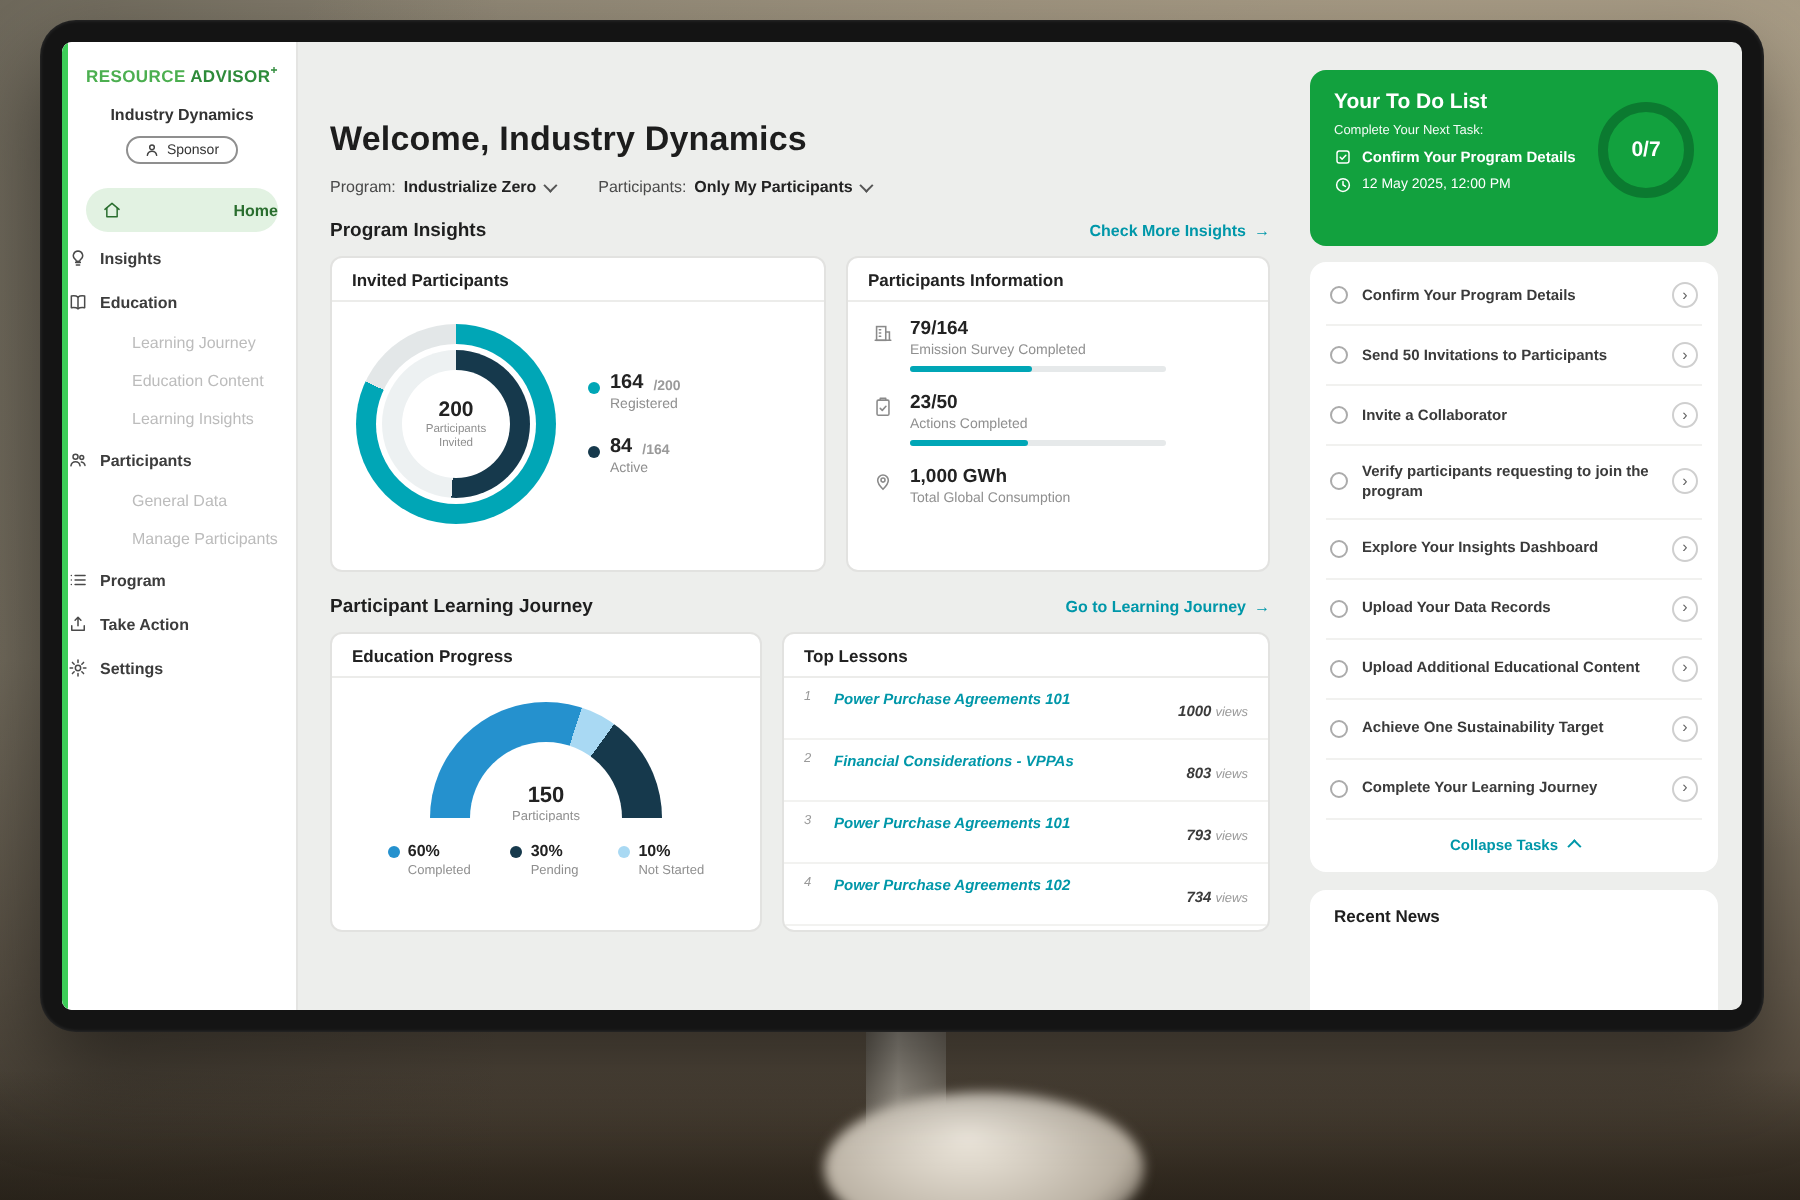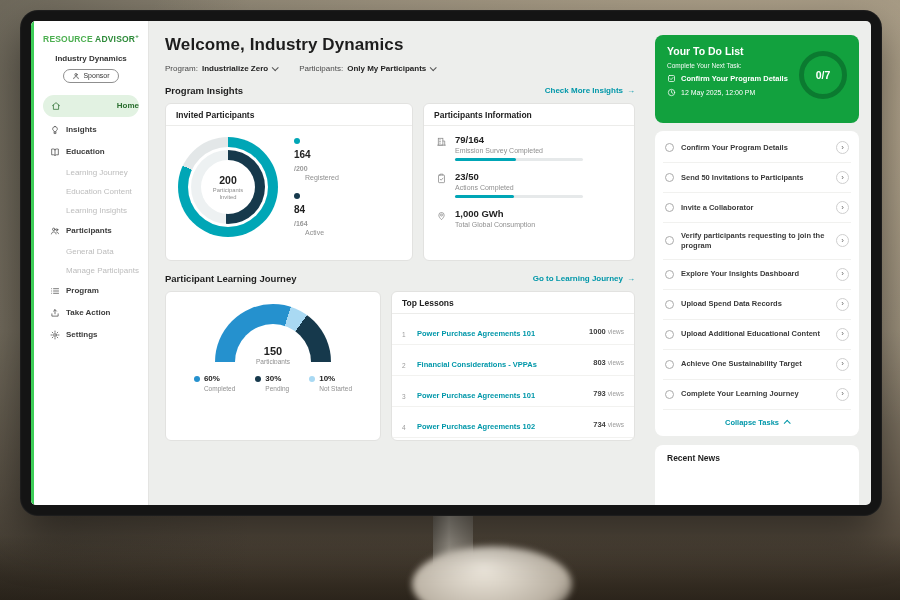--- a/index.html
+++ b/index.html
@@ -34,30 +34,30 @@
   .sidebar { width:118px; flex:none; background:#fff; border-left:3px solid #3DCD58;
     border-right:1px solid #E4E4E2; padding-top:12px; }
   .logo { text-align:center; font-weight:700; font-size:8.5px; letter-spacing:.2px; }
   .logo .lg1 { color:#4CAF50; }
   .logo .lg2 { color:#2E8B3A; }
   .logo sup { color:#2E8B3A; font-size:6px; }
   .org { text-align:center; font-size:8px; font-weight:700; color:#333; margin-top:10px; }
   .badge { display:flex; align-items:center; gap:3px; width:max-content; margin:6px auto 0;
     border:1px solid #8f8f8f; border-radius:10px; padding:2px 8px; font-size:7px; color:#333; }
   nav { margin-top:12px; }
-  .nav-item { display:flex; align-items:center; gap:6px; height:22px; padding-left:16px;
+  .nav-item { display:flex; align-items:center; gap:6px; height:22px; 
     font-size:8px; font-weight:600; color:#3c3c3c; }
   .nav-item svg { flex:none; color:#4a4a4a; }
   .nav-item.sub { height:19px; padding-left:32px; font-weight:400; color:#BCBCBC; }
   .nav-item.active { background:#E2F2E2; border-radius:11px; margin:0 9px 2px; padding-left:8px;
     color:#2A6E2F;justify-content:space-between; }
   .nav-item.active svg { color:#2A6E2F; }
 
   
-  .main { flex:1; padding:14px 14px 0 16px; }
+  .main { flex:1; padding:14px 14px 0 16px;margin-top:25px; }
   h1 { font-size:17px; font-weight:700; color:#1d1d1d; letter-spacing:.1px; }
   .filters { display:flex; gap:22px; margin-top:9px; }
   .filter { display:flex; align-items:center; gap:4px; font-size:8px; color:#4a4a4a; }
   .filter .fvalue { font-weight:700; color:#222; }
   .caret { width:5px; height:5px; border-right:1.2px solid #555; border-bottom:1.2px solid #555;
     transform:rotate(45deg) translateY(-1px); }
   .sec-head { display:flex; align-items:center; justify-content:space-between; margin:12px 0 7px; }
   .sec-title { font-size:9.5px; font-weight:700; color:#1e1e1e; }
   .sec-link { font-size:8px; font-weight:700; color:#0097A9; display:flex; gap:4px; align-items:center; text-decoration:none; }
   .row { display:flex; gap:10px; }
@@ -71,21 +71,21 @@
   .donut { width:100px; height:100px; position:relative; flex:none; }
   .donut .ring { position:absolute; border-radius:50%; }
   .r-outer { inset:0; }
   .r-gap { inset:10px; background:#fff; }
   .r-inner { inset:13px; }
   .hole { position:absolute; inset:23px; border-radius:50%; background:#fff;
     display:flex; flex-direction:column; align-items:center; justify-content:center; text-align:center; }
   .hole .hv { font-size:10.5px; font-weight:700; color:#222; }
   .hole .hl { font-size:5.8px; color:#8f8f8f; width:44px; line-height:1.15; margin-top:1px; }
   .legend { display:flex; flex-direction:column; gap:12px; }
-  .leg-top { display:flex; align-items:flex-start; gap:5px;flex-direction:column; }
+  .leg-top { display:flex; align-items:flex-end; gap:5px; }
   .dot { width:6px; height:6px; border-radius:50%; flex:none; }
   .dot.teal { background:#00A6B6; } .dot.navy { background:#16394C; }
   .dot.blue { background:#2591CE; } .dot.lightblue { background:#A9D9F3; }
   .leg .lv { font-size:10px; font-weight:700; color:#222; }
   .leg .lt { font-size:7px; color:#9a9a9a; font-weight:600; }
   .leg .ll { font-size:7px; color:#8f8f8f; margin:2px 0 0 11px; }
 
   
   .card.info { width:212px; height:158px; }
   .info-row { display:flex; gap:8px; padding:8px 12px 2px; }
@@ -104,21 +104,21 @@
   .gauge-center { position:absolute; left:0; right:0; bottom:-1px; text-align:center; }
   .gauge-center .gv { font-size:11px; font-weight:700; color:#222; }
   .gauge-center .gl { font-size:6.5px; color:#8f8f8f; margin-top:1px; }
   .gauge-legend { display:flex; justify-content:center; gap:20px; margin-top:10px; }
   .gl-item .top { display:flex; align-items:center; gap:4px; }
   .gl-item .pct { font-size:8px; font-weight:700; color:#222; }
   .gl-item .lab { font-size:6.5px; color:#8f8f8f; margin:2px 0 0 10px; }
 
   
   .card.lessons { width:244px; height:150px; }
-  .lesson { display:flex; align-items:flex-end; gap:7px; padding:6px 10px; border-bottom:1px solid #F2F2F0; }
+  .lesson { display:flex; align-items:flex-start; gap:7px; padding:6px 10px; border-bottom:1px solid #F2F2F0;font-style:italic; }
   .lesson:last-child { border-bottom:none; }
   .rank { font-size:6.5px; color:#9a9a9a; width:8px; flex:none; }
   .lname { flex:1; font-size:7.5px; font-weight:600; color:#0097A9; }
   .views-v { font-size:7.5px; font-weight:700; color:#3c3c3c; }
   .views-w { font-size:6.5px; color:#9a9a9a; margin-left:2px; }
 
   
   .rail { width:222px; flex:none; padding:14px 12px 0 6px; }
   .todo-head { position:relative; background:#12A13E; border-radius:8px; padding:10px 12px;
     color:#fff; height:88px; }
@@ -341,20 +341,21 @@
       <div class="sec-head" data-interactable="false">
         <div class="sec-title" data-interactable="false">Participant Learning Journey</div>
         <a class="sec-link" data-interactable="true">
           <span data-interactable="false">Go to Learning Journey</span>
           <span data-interactable="false">→</span>
         </a>
       </div>
 
       <div class="row" data-interactable="false">
         <section class="card edu" data-interactable="false">
+          <header data-interactable="false">Education Progress</header>
           <div class="edu-body" data-interactable="false">
             <div class="gauge" data-interactable="false">
               <div class="disc" data-interactable="false" style="background: conic-gradient(from 270deg, rgb(37, 145, 206) 0deg, rgb(37, 145, 206) 108deg, rgb(169, 217, 243) 108deg, rgb(169, 217, 243) 126deg, rgb(22, 57, 76) 126deg, rgb(22, 57, 76) 180deg, transparent 180deg, transparent 360deg);"></div>
               <div class="ghole" data-interactable="false"></div>
               <div class="gauge-center" data-interactable="false">
                 <div class="gv" data-interactable="false">150</div>
                 <div class="gl" data-interactable="false">Participants</div>
               </div>
             </div>
             <div class="gauge-legend" data-interactable="false">
@@ -458,21 +459,21 @@
             <span class="tlabel" data-interactable="false">Verify participants requesting to join the program</span>
             <span class="chev" data-interactable="true">›</span>
           </div>
         <div class="task" data-interactable="true">
             <span class="cb" data-interactable="true"></span>
             <span class="tlabel" data-interactable="false">Explore Your Insights Dashboard</span>
             <span class="chev" data-interactable="true">›</span>
           </div>
         <div class="task" data-interactable="true">
             <span class="cb" data-interactable="true"></span>
-            <span class="tlabel" data-interactable="false">Upload Spend Data Records</span>
+            <span class="tlabel" data-interactable="false">Upload Your Data Records</span>
             <span class="chev" data-interactable="true">›</span>
           </div>
         <div class="task" data-interactable="true">
             <span class="cb" data-interactable="true"></span>
             <span class="tlabel" data-interactable="false">Upload Additional Educational Content</span>
             <span class="chev" data-interactable="true">›</span>
           </div>
         <div class="task" data-interactable="true">
             <span class="cb" data-interactable="true"></span>
             <span class="tlabel" data-interactable="false">Achieve One Sustainability Target</span>

